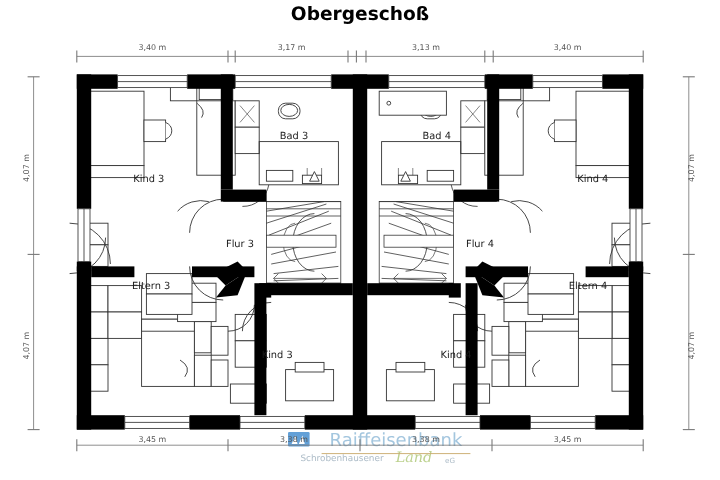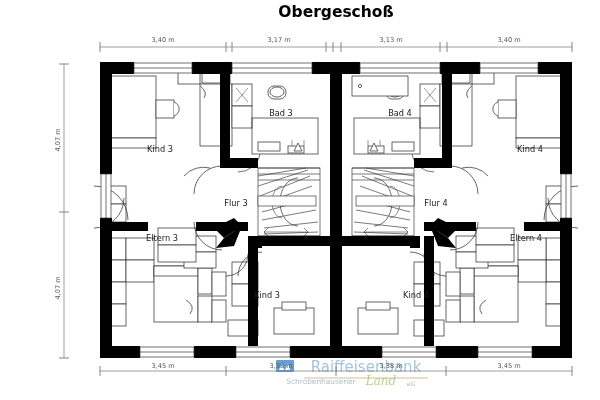--- a/index.html
+++ b/index.html
@@ -1,21 +1,21 @@
 <!DOCTYPE html>
 <html><head>
 <meta charset="utf-8">
 <style>
   html,body{margin:0;padding:0;}
   body{
     width:600px;height:400px;background:#ffffff;
     font-family:"DejaVu Sans","Liberation Sans",sans-serif;
     overflow:hidden;position:relative;
   }
-  #stage{position:absolute;left:0;top:0;width:480px;height:400px;padding-left:36px;}
+  #stage{position:absolute;left:0;top:0;width:480px;height:400px;}
   svg{display:block;}
   .ttl{
     font-family:"DejaVu Sans","Liberation Sans",sans-serif;
     font-size:15.5px;font-weight:bold;fill:#000;text-anchor:middle;
   }
   .room{
     font-family:"DejaVu Sans","Liberation Sans",sans-serif;
     font-size:8.2px;fill:#1a1a1a;text-anchor:middle;
   }
   .dim{

